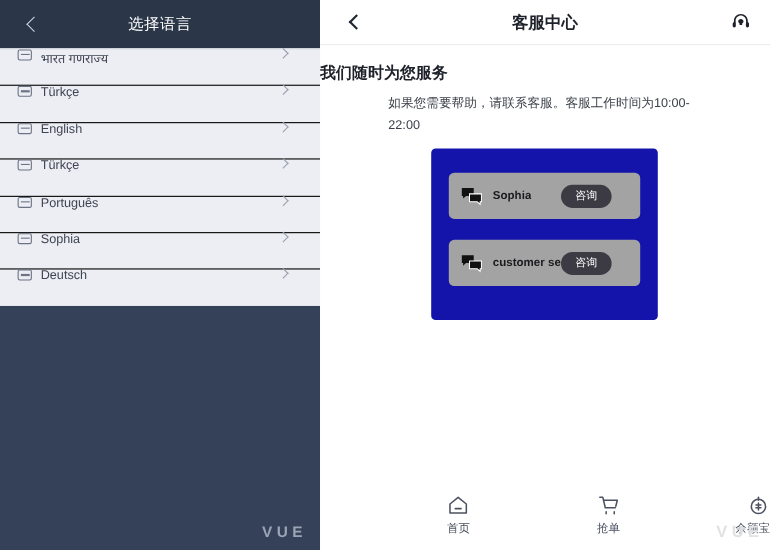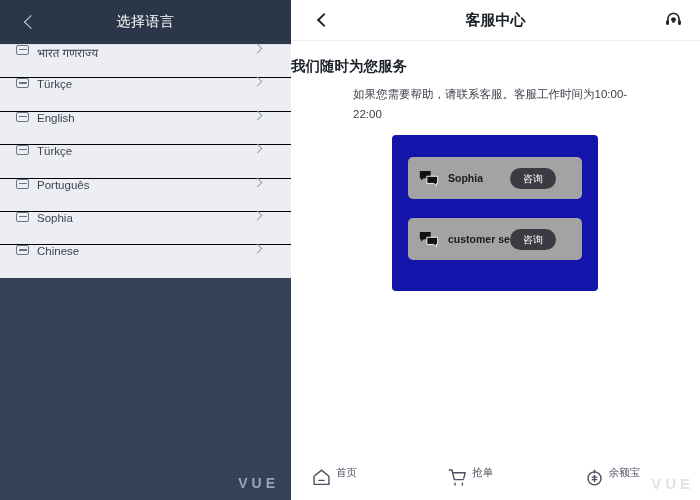--- a/index.html
+++ b/index.html
@@ -242,23 +242,23 @@
   .tabbar {
     position: absolute;
     left: 0;
     bottom: 12px;
     width: 409px;
     display: flex;
   }
   .tab {
     flex: 1 1 0;
     display: flex;
-    align-items: flex-start;
+    flex-direction: column;
+    align-items: flex-end;
     gap: 4px;
-    margin-left: 20px;
   }
   .tab-icon {
     height: 22px;
     display: flex;
     align-items: center;
     justify-content: center;
   }
   .tab-label {
     font-size: 10.5px;
     color: #4b5160;
@@ -321,21 +321,21 @@
 
 
       <div class="lang-row">
         <span class="lang-flag"></span>
         <span class="lang-name">Sophia</span>
         <span class="lang-arrow"></span>
       </div>
 
       <div class="lang-row">
         <span class="lang-flag"></span>
-        <span class="lang-name">Chinese</span>
+        <span class="lang-name">Deutsch</span>
         <span class="lang-arrow"></span>
       </div>
 
     </div>
 
     <div class="vue-mark-left">VUE</div>
   </div>
 
   <div class="right-panel">
 

